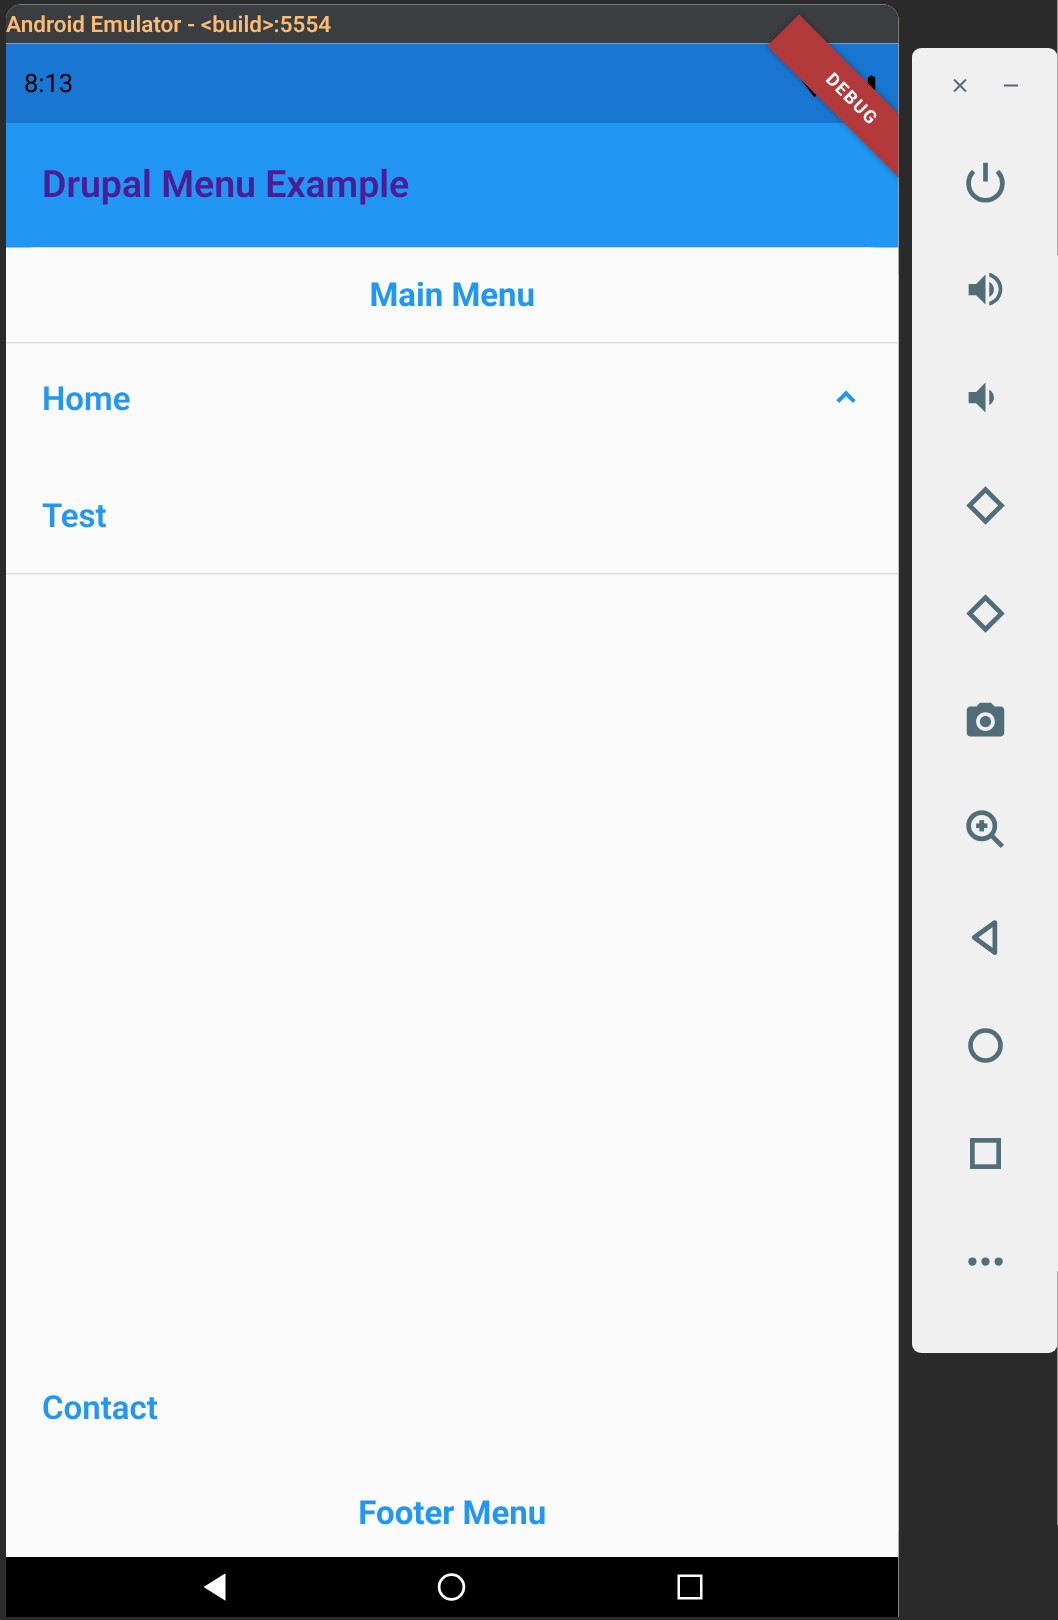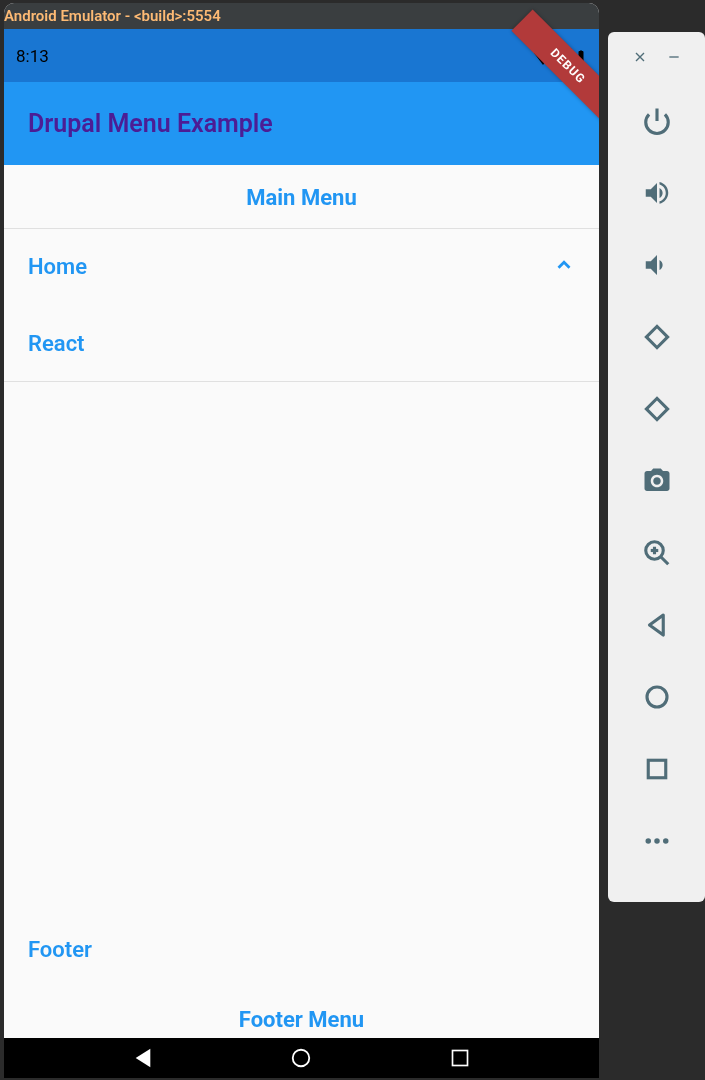--- a/index.html
+++ b/index.html
@@ -224,31 +224,31 @@
       <div class="menu-list">
         <div class="menu-item">
           <span>Home</span>
           <span class="chevron-up">
             <svg width="22" height="22" viewBox="0 0 24 24" fill="none" stroke="#2196f3" stroke-width="3">
                 <path d="M6 15l6-6 6 6"></path>
               </svg>
           </span>
         </div>
         <div class="menu-item">
-          <span>React</span>
+          <span>Test</span>
         </div>
       </div>
 
       <div class="spacer"></div>
 
       <div class="footer-area">
         <div class="menu-item">
-          <span>Footer</span>
+          <span>Contact</span>
         </div>
-        <div class="menu-header" style="border-bottom:none;border-top:none;padding-bottom:6px">Footer Menu</div>
+        <div class="menu-header" style="border-bottom:none;border-top:none;padding-bottom:16px">Footer Menu</div>
       </div>
     </div>
 
     <div class="nav-bar">
       <div class="nav-btn">
         <svg width="22" height="22" viewBox="0 0 24 24" fill="#fff">
             <path d="M20 2 L4 12 L20 22 Z"></path>
           </svg>
       </div>
       <div class="nav-btn">

